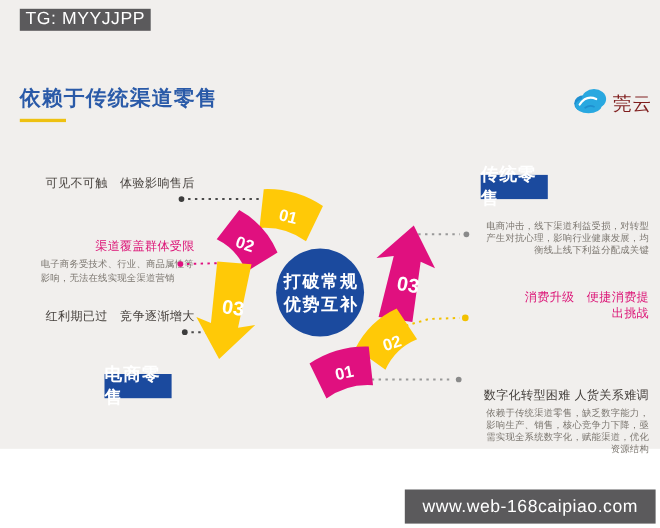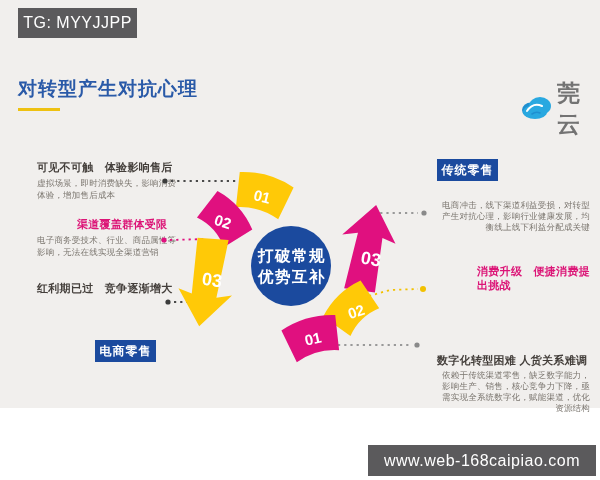--- a/index.html
+++ b/index.html
@@ -7,84 +7,83 @@
     width:600px;height:480px;position:relative;overflow:hidden;
     background:#f1efed;
     font-family:"Liberation Sans", sans-serif;
   }
   .white-strip{position:absolute;left:0;top:408px;width:600px;height:72px;background:#ffffff;}
   .badge{
     position:absolute;background:#5b5a5c;color:#fff;
     display:flex;align-items:center;justify-content:center;
     font-size:16px;letter-spacing:0.5px;white-space:nowrap;
   }
-  .badge.top{left:18px;top:8px;width:119px;height:30px;}
+  .badge.top{left:18px;top:8px;width:119px;height:20px;}
   .badge.bottom{left:368px;top:445px;width:228px;height:31px;font-size:16px;}
   .title{
     position:absolute;left:18px;top:76px;
     font-size:19px;font-weight:bold;color:#2a5aa8;letter-spacing:1px;white-space:nowrap;
   }
   .title-underline{position:absolute;left:18px;top:108px;width:42px;height:3px;background:#eec111;}
   .logo{position:absolute;left:518px;top:78px;display:flex;align-items:center;gap:3px;}
-  .logo-text{font-size:23px;font-weight:bold;color:#737373;letter-spacing:1px;}
+  .logo-text{font-size:17px;font-weight:normal;color:#7f1d1d;letter-spacing:1px;}
   .section{position:absolute;width:140px;}
   .section h4{
-    margin:0;font-size:11px;line-height:14px;font-weight:bold;
-    color:#443f3b;letter-spacing:0.3px;
+    margin:0;font-size:11px;line-height:14px;font-weight:normal;
+    color:#443f3b;letter-spacing:0.3px;text-align:right;
   }
   .section p{
     margin:3px 0 0;font-size:8.5px;line-height:12px;color:#7b766f;letter-spacing:0.2px;
   }
   .section.accent h4{color:#dc1577;margin-left:40px;}
   .section.right{width:153px;}
   .section.right p{line-height:11px;text-align:right;}
   .s-l1{left:37px;top:160px;}
   .s-l2{left:37px;top:217px;}
   .s-l3{left:37px;top:281px;}
   .s-r1{left:437px;top:197px;}
   .s-r2{left:437px;top:264px;}
   .s-r3{left:437px;top:325px;margin-top:28px;}
   .tag{
     position:absolute;width:61px;height:22px;background:#1b4a9e;color:#fff;
-    font-size:12px;font-weight:bold;letter-spacing:1px;
+    font-size:16px;font-weight:bold;letter-spacing:1px;
     display:flex;align-items:center;justify-content:center;
   }
   .tag.left{left:95px;top:340px;}
   .tag.right{left:437px;top:159px;}
   svg.diagram{position:absolute;left:0;top:0;}
   .ct{fill:#ffffff;font-size:15.5px;font-weight:bold;letter-spacing:1.5px;text-anchor:middle;}
   .num{fill:#ffffff;font-size:15px;font-weight:bold;text-anchor:middle;}
   .num-big{fill:#ffffff;font-size:18px;font-weight:bold;text-anchor:middle;}
 </style>
 </head>
 <body>
 
 <div class="white-strip"></div>
 
 <div class="badge top">TG: MYYJJPP</div>
 
-<div class="title">对转型产生对抗心理</div>
+<div class="title">依赖于传统渠道零售</div>
 <div class="title-underline"></div>
 
 <div class="logo">
   <span>
     <svg width="36" height="27" viewBox="0 0 36 27">
       <ellipse cx="13" cy="16" rx="9" ry="7.5" fill="#1f8fd0"></ellipse>
       <ellipse cx="22" cy="12" rx="11" ry="9" fill="#29a8e0"></ellipse>
       <ellipse cx="17" cy="18" rx="12" ry="7" fill="#29a8e0"></ellipse>
       <path d="M9 17 Q15 8 24 12" stroke="#ffffff" stroke-width="2" fill="none" stroke-linecap="round"></path>
       <path d="M14 20 q4 -3 8 -1" stroke="#1f8fd0" stroke-width="1.6" fill="none" stroke-linecap="round"></path>
     </svg>
   </span>
   <span class="logo-text">莞云</span>
 </div>
 
 <div class="section s-l1">
   <h4>可见不可触　体验影响售后</h4>
-  <p>虚拟场景，即时消费缺失，影响消费体验，增加售后成本</p>
 </div>
 <div class="section accent s-l2">
   <h4>渠道覆盖群体受限</h4>
   <p>电子商务受技术、行业、商品属性等影响，无法在线实现全渠道营销</p>
 </div>
 <div class="section s-l3">
   <h4>红利期已过　竞争逐渐增大</h4>
 </div>
 <div class="tag left">电商零售</div>
 

